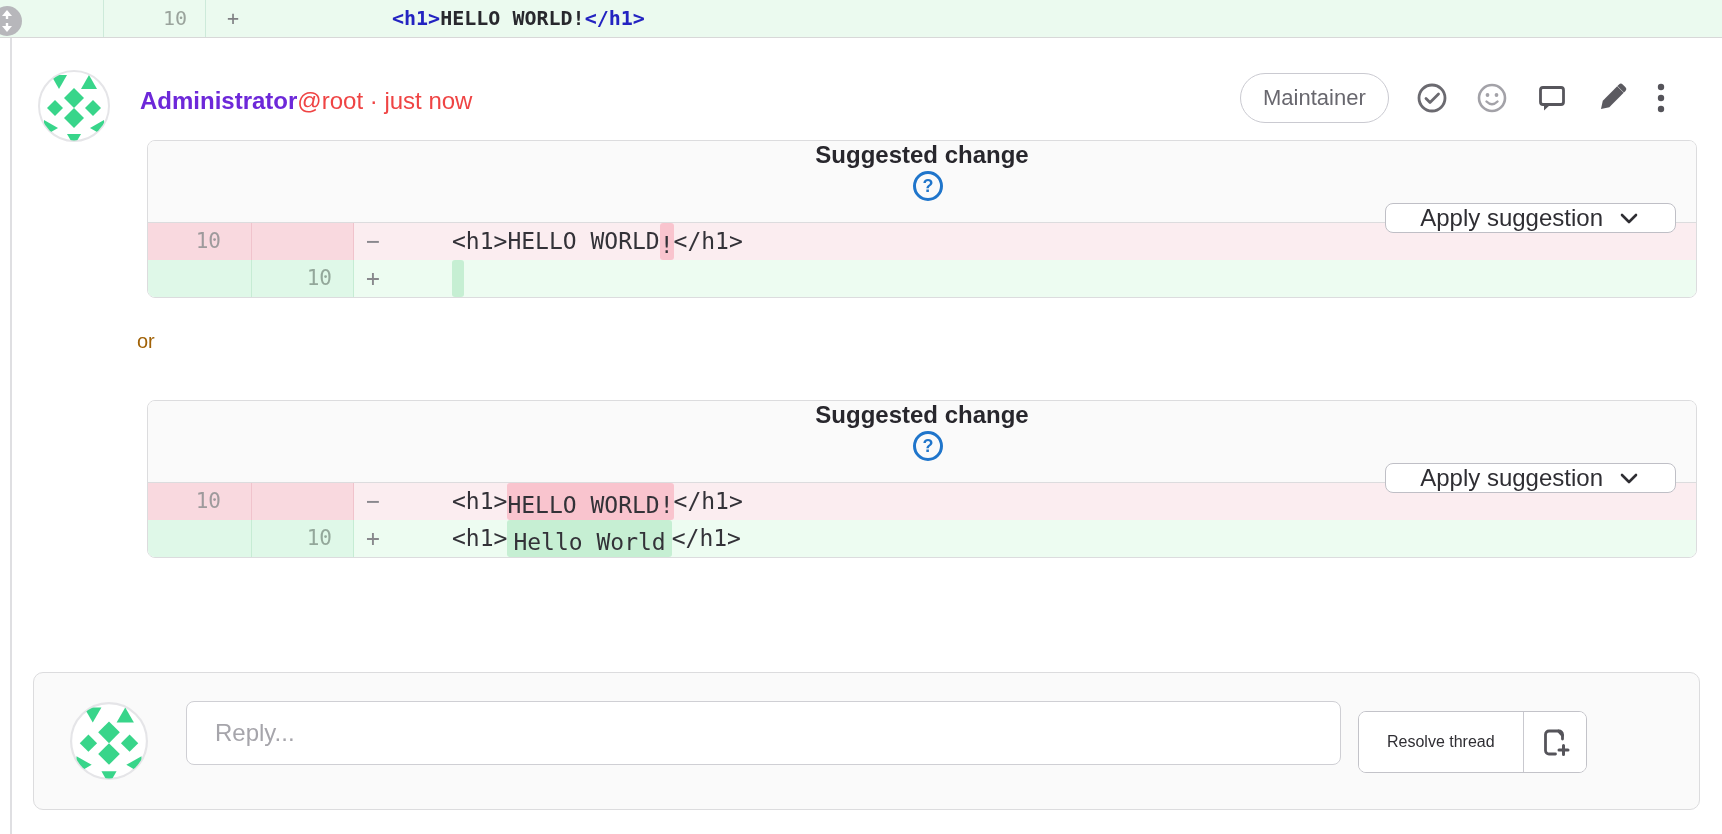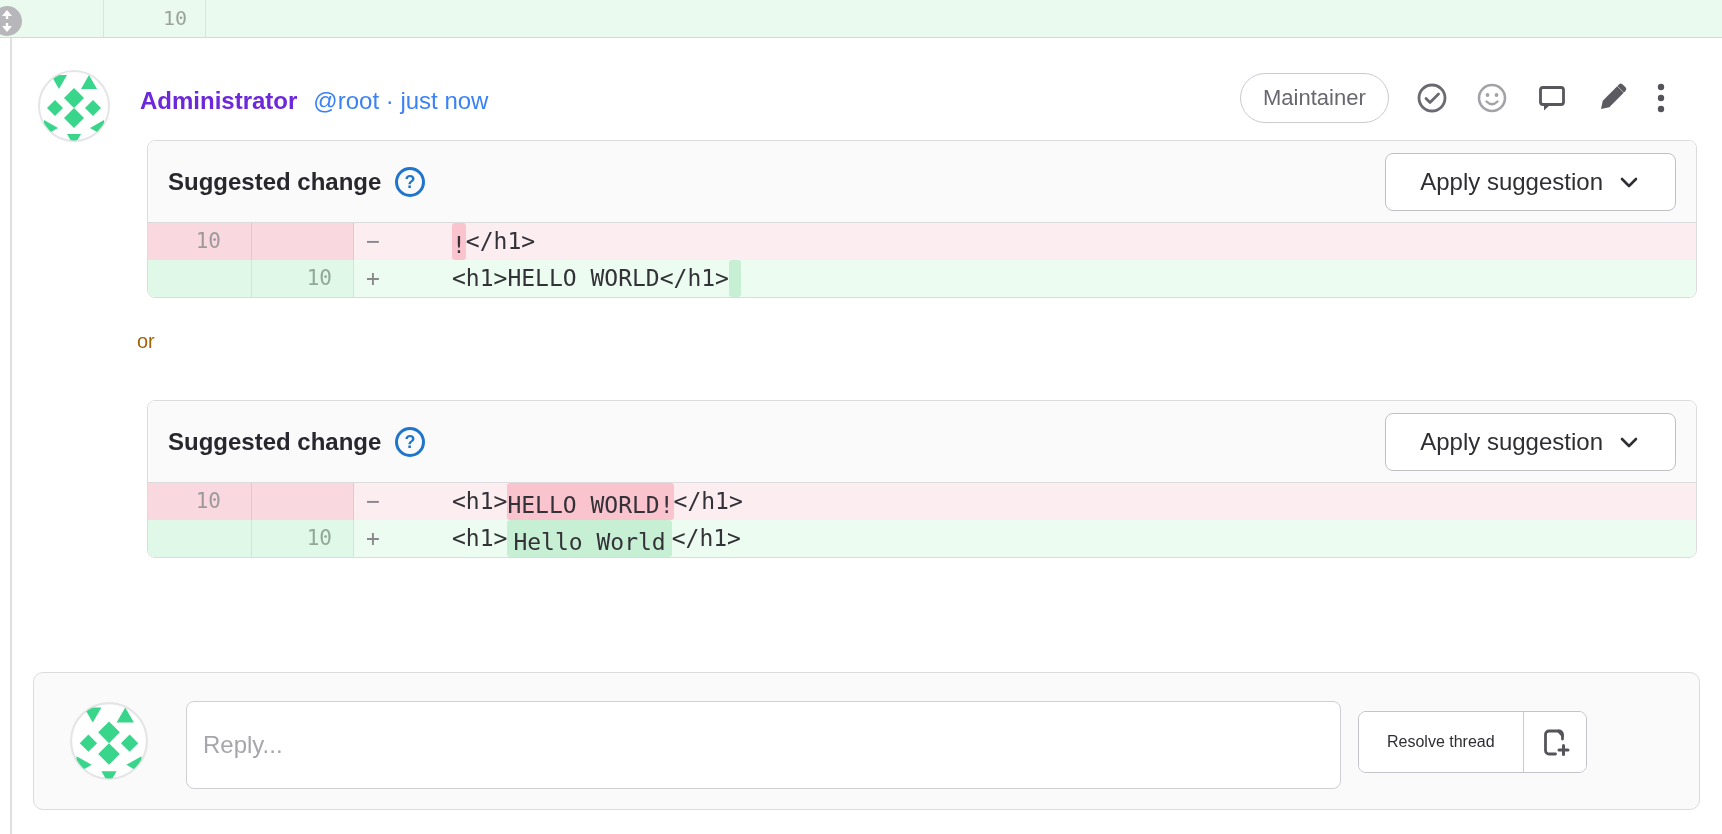--- a/index.html
+++ b/index.html
@@ -19,31 +19,31 @@
   .tb-rest { flex:1; padding-left:21px; color:#7f7f83; }
   .tb-sign { display:inline-block; width:165px; }
   .tb-code .tag { color:#2323c1; font-weight:700; }
   .tb-code .plain { color:#28282d; font-weight:700; }
   .expander { position:absolute; left:-8px; top:6px; width:30px; height:30px; cursor:pointer; }
   
   .thread-border { position:absolute; left:10px; top:38px; width:2px; height:796px; background:#dfdfe2; }
   .avatar1 { position:absolute; left:38px; top:70px; width:72px; height:72px; }
   .name-line { position:absolute; left:140px; top:86px; font-size:24px; line-height:30px; white-space:nowrap; }
   .author { font-weight:700; color:#6d28d9; }
-  .meta { color:#3b82f6; margin-left:16px; }
+  .meta { color:#ef4444; margin-left:0; }
   .header-actions { position:absolute; left:1240px; top:73px; height:50px; display:flex; align-items:center; gap:26px; }
   .badge {
     height:50px; border:1px solid #cacad1; border-radius:25px; padding:0 22px;
     display:flex; align-items:center; font-size:22px; color:#68676e; background:#fff; white-space:nowrap;
   }
   .icon-btn { display:flex; align-items:center; cursor:pointer; }
   
   .sg { position:absolute; left:147px; width:1550px; border:1px solid #dcdcde; border-radius:8px; background:#fff; overflow:hidden; }
   #sg1 { top:140px; } #sg2 { top:400px; }
-  .sg-header { display:flex; align-items:center; height:82px; padding:0 20px; background:#fafafa; border-bottom:1px solid #dcdcde; }
+  .sg-header { display:flex; align-items:center; height:82px; padding:0 20px; background:#fafafa; border-bottom:1px solid #dcdcde;flex-direction:column; }
   .sg-title { font-weight:700; font-size:24px; color:#28272d; }
   .help { margin-left:12px; display:flex; cursor:pointer; }
   .apply-btn {
     margin-left:auto; height:58px; padding:0 34px; border:1px solid #bfbfc6; border-radius:8px;
     background:#fff; display:flex; align-items:center; gap:14px; font-size:24px; color:#2f2e33;
     font-family:inherit; cursor:pointer;
   }
   .drow { display:flex; height:37px; line-height:37px; font-family:"DejaVu Sans Mono", monospace; font-size:23px; color:#333238; }
   .drow .num { width:104px; text-align:right; font-size:21px; color:#9e9a9c; }
   .drow .n1 { padding-right:30px; }
@@ -55,43 +55,46 @@
   .codecell { flex:1; padding-left:12px; display:flex; white-space:pre; }
   .sign { width:86px; color:#89888d; }
   .hl-del { background:#f9c4ce; border-radius:3px; padding:4px 0; }
   .hl-add { background:#c6efd3; border-radius:3px; padding:4px 6px; }
   
   .or { position:absolute; left:137px; top:330px; font-size:20px; color:#a16207;text-align:center; }
   
   .footer { position:absolute; left:33px; top:672px; width:1667px; height:138px; background:#fafafa; border:1px solid #dcdcde; border-radius:10px; }
   .avatar2 { position:absolute; left:36px; top:29px; width:78px; height:78px; }
   .reply-input {
-    position:absolute; left:152px; top:28px; width:1155px; height:88px;
+    position:absolute; left:152px; top:28px; width:1155px; height:64px;
     border:1px solid #cfcfd4; border-radius:8px; background:#fff;
-    font-size:24px; color:#333238; padding:0 16px; font-family:"Liberation Sans", sans-serif;
+    font-size:24px; color:#333238; padding:0 28px; font-family:"Liberation Sans", sans-serif;
   }
   .reply-input::placeholder { color:#a6a5ab; }
   .resolve-group {
     position:absolute; left:1324px; top:38px; height:62px; display:flex;
     border:1px solid #c3c3c9; border-radius:8px; background:#fff; overflow:hidden;
   }
   .resolve-main {
     padding:0 28px; font-size:16px; color:#2f2e33; border:none; background:#fff;
     border-right:1px solid #c9c9cf; font-family:inherit; cursor:pointer;
   }
   .resolve-iconbtn { width:62px; display:flex; align-items:center; justify-content:center; background:#fff; border:none; cursor:pointer; }
 </style>
 </head>
 <body>
 
 <div class="screen">
 
   <div class="topbar">
     <div class="tb-col1"></div>
     <div class="tb-col2">10</div>
+    <div class="tb-rest">
+      <span class="tb-sign">+</span><span class="tb-code"><span class="tag">&lt;h1&gt;</span><span class="plain">HELLO WORLD!</span><span class="tag">&lt;/h1&gt;</span></span>
+    </div>
     <div class="expander">
       <svg width="30" height="30" viewBox="0 0 30 30">
         <circle cx="15" cy="15" r="15" fill="#b7b7bb"></circle>
         <path d="M15 4 l-5 6 h10 Z" fill="#fff"></path>
         <rect x="13.8" y="9.5" width="2.4" height="3.5" fill="#fff"></rect>
         <path d="M15 26 l-5 -6 h10 Z" fill="#fff"></path>
         <rect x="13.8" y="17" width="2.4" height="3.5" fill="#fff"></rect>
       </svg>
     </div>
   </div>
@@ -172,26 +175,26 @@
       <button class="apply-btn">
         <span>Apply suggestion</span>
         <svg width="24" height="24" viewBox="0 0 24 24" fill="none">
             <path d="M5 9 l7 7 7 -7" stroke="#2f2e33" stroke-width="2.6" stroke-linecap="round" stroke-linejoin="round"></path>
           </svg>
       </button>
     </div>
     <div class="drow old">
       <div class="num n1">10</div>
       <div class="num n2"></div>
-      <div class="codecell"><span class="sign">−</span><span class="hl-del">!</span><span>&lt;/h1&gt;</span></div>
+      <div class="codecell"><span class="sign">−</span><span>&lt;h1&gt;HELLO WORLD</span><span class="hl-del">!</span><span>&lt;/h1&gt;</span></div>
     </div>
     <div class="drow new">
       <div class="num n1"></div>
       <div class="num n2">10</div>
-      <div class="codecell"><span class="sign">+</span><span>&lt;h1&gt;HELLO WORLD&lt;/h1&gt;</span><span class="hl-add"></span><span></span></div>
+      <div class="codecell"><span class="sign">+</span><span class="hl-add"></span><span></span></div>
     </div>
   </div>
 
   <div class="or">or</div>
 
   <div class="sg" id="sg2">
     <div class="sg-header">
       <span class="sg-title">Suggested change</span>
       <span class="help">
         <svg width="34" height="34" viewBox="0 0 34 34">

